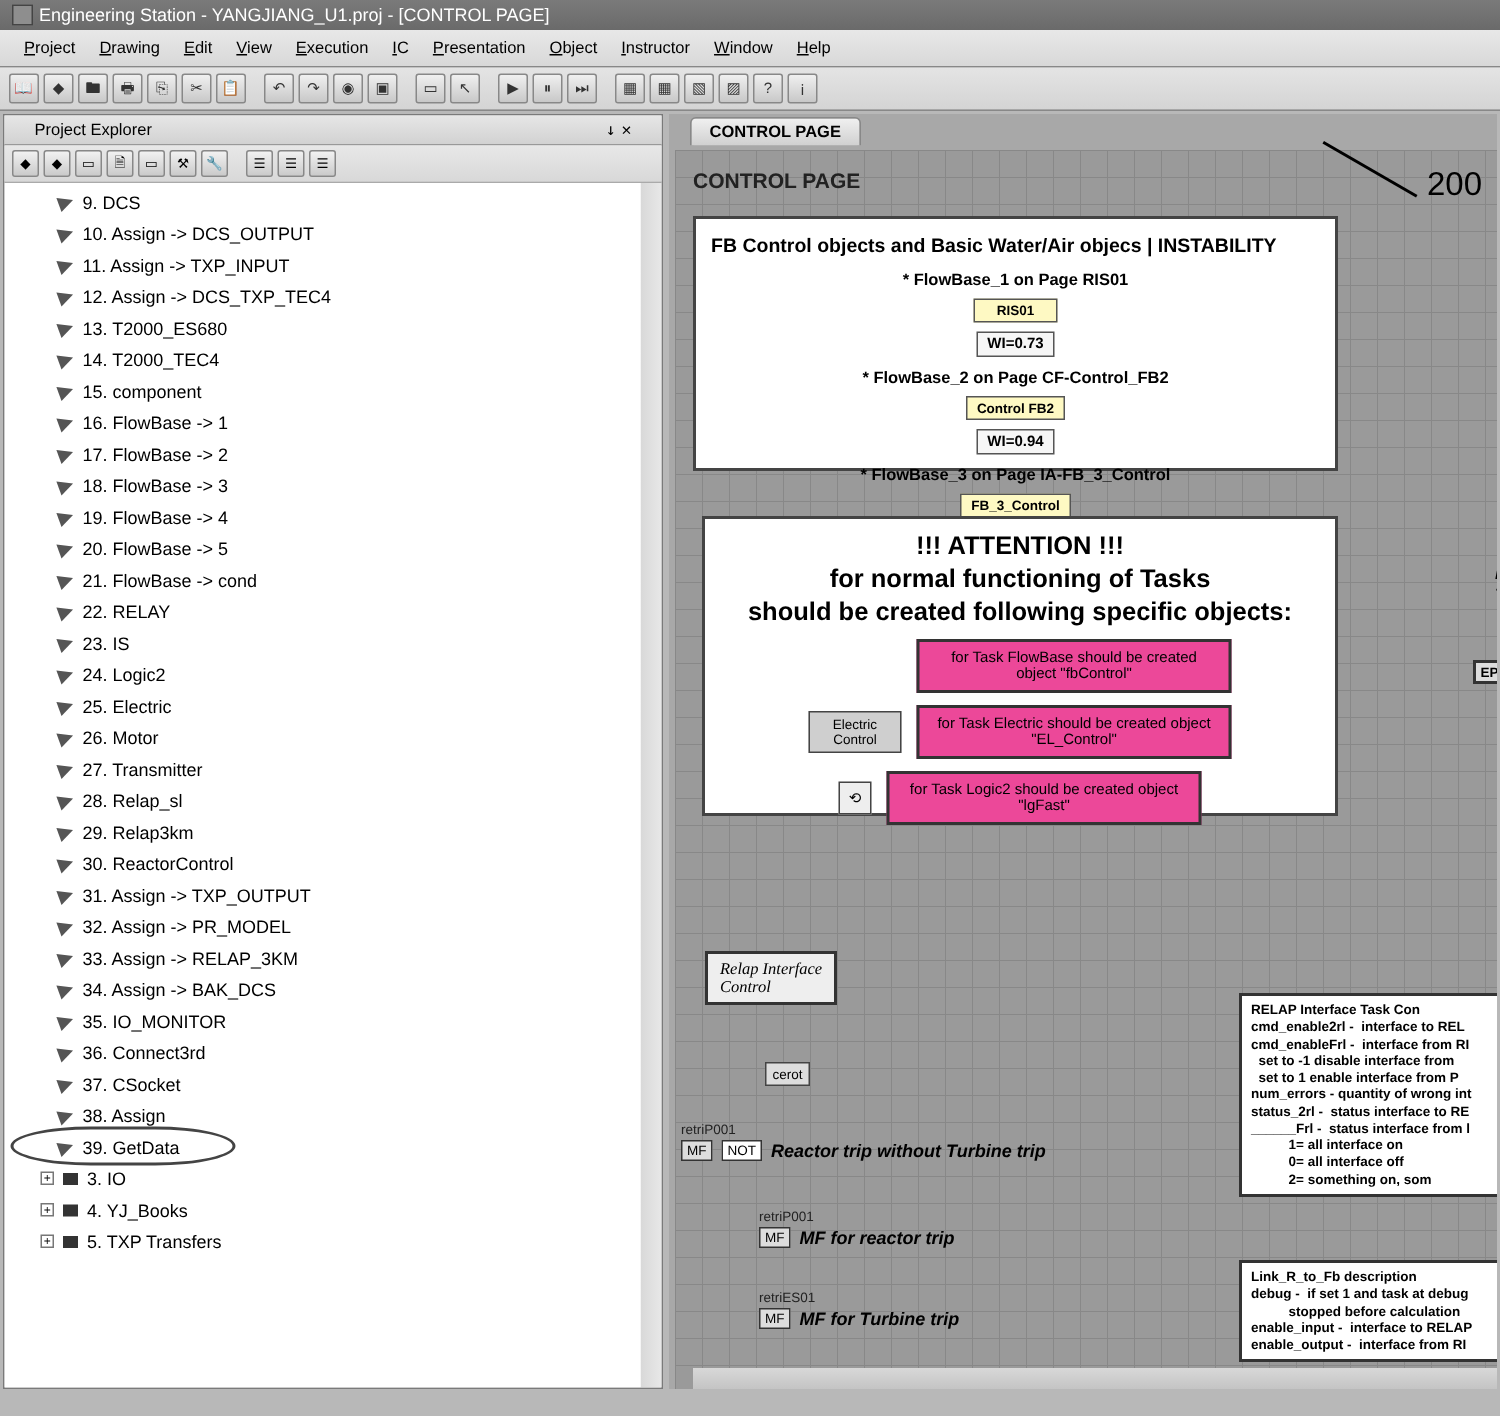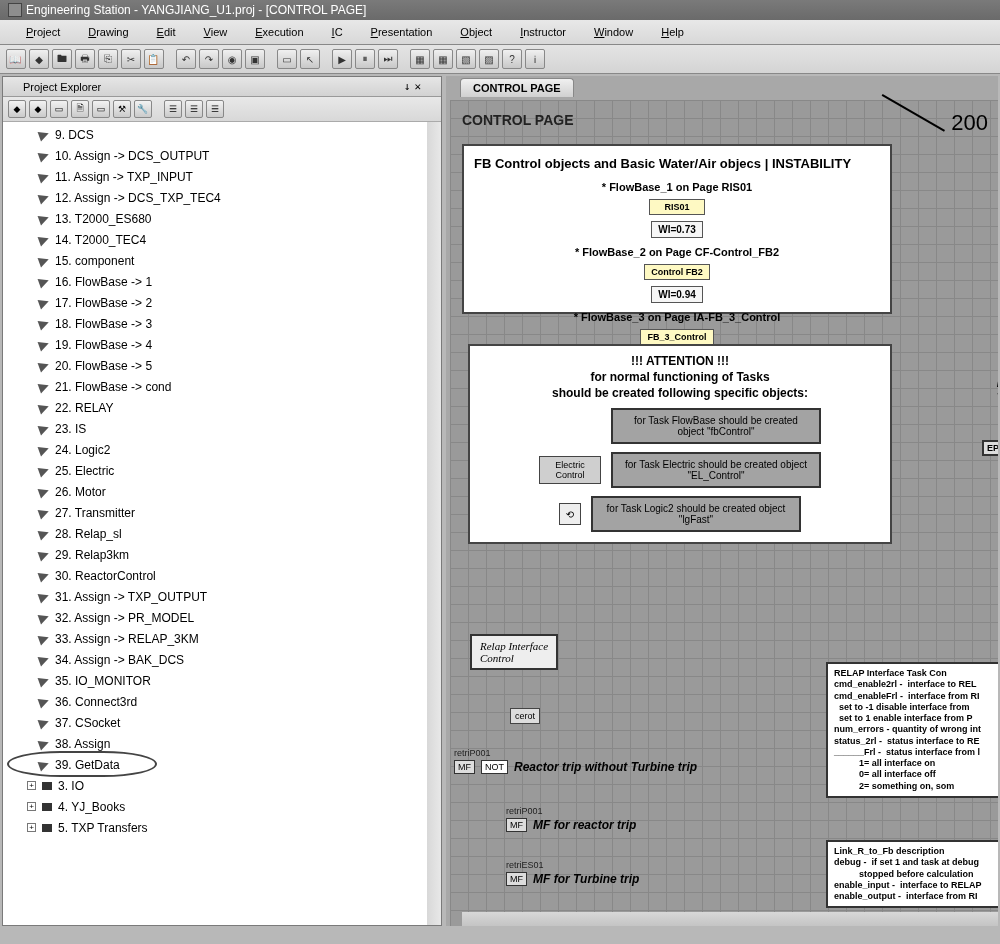--- a/index.html
+++ b/index.html
@@ -17,23 +17,23 @@
   color: #fff;
   padding: 3px 8px;
   font-size: 12px;
   display: flex;
   align-items: center;
   gap: 4px;
 }
 .titlebar .sys-icon { width: 14px; height: 14px; background: #8e8e8e; border: 1px solid #444; }
 .menubar {
   background: linear-gradient(#e8e8e8, #d8d8d8);
-  padding: 4px 20px;
-  display: flex;
-  gap: 16px;
+  padding: 4px 10px;
+  display: flex;
+  gap: 4px;
   border-bottom: 1px solid #888;
 }
 .menubar .menu-item { padding: 2px 6px; }
 .menubar .menu-item u { text-decoration: underline; }
 .toolbar {
   background: linear-gradient(#e4e4e4, #d4d4d4);
   padding: 4px 6px;
   display: flex;
   gap: 3px;
   border-bottom: 1px solid #888;
@@ -178,23 +178,23 @@
 .panel-white.p1 { top: 44px; left: 12px; width: 430px; height: 170px; }
 .panel-white.p2 { top: 244px; left: 18px; width: 424px; height: 200px; padding-top: 6px; }
 .p1 .hdr { font-size: 13px; font-weight: bold; margin-bottom: 10px; }
 .p1 .row { display: flex; align-items: center; justify-content: space-between; margin: 8px 0; font-size: 11px; font-weight: bold; gap: 6px; flex-direction: column;}
 .p1 .row .lbl { flex: 1; }
 .p1 .btn-sm {
   background: #fef9c3; border: 1px solid #555; padding: 2px 6px; font-size: 9px; min-width: 56px; text-align: center;
 }
 .p1 .val-box { border: 1px solid #555; padding: 2px 6px; min-width: 50px; text-align: center; font-size: 10px; background: #f6f6f6;}
 .p2 { text-align: center; }
-.p2 .warn { font-weight: bold; font-size: 12px; margin: 2px 0; }
+.p2 .warn { font-weight: bold; font-size: 17px; margin: 2px 0; }
 .p2 .box-row { display: flex; align-items: center; justify-content: center; gap: 10px; margin: 8px 0; }
-.p2 .msg-box { border: 2px solid #333; padding: 5px 8px; font-size: 10px; width: 210px; background: #a3a3a3;}
+.p2 .msg-box { border: 2px solid #333; padding: 5px 8px; font-size: 10px; width: 210px; background: #ec4899;}
 .p2 .side-btn { background: #cfcfcf; border: 1px solid #444; padding: 3px 4px; font-size: 9px; width: 62px;}
 .p2 .side-icon { width: 22px; height: 22px; border: 1px solid #444; background: #eee; display: flex; align-items:center; justify-content:center; font-size:10px;}
 .relap-box {
   position: absolute; top: 534px; left: 20px;
   border: 2px solid #333; background: #eee; padding: 4px 8px;
   font-family: cursive; font-style: italic; font-size: 11px; text-align: left;
 }
 .float-lbl {
   position: absolute; border: 1px solid #444; background: #ddd;
   padding: 2px 4px; font-size: 9px;

